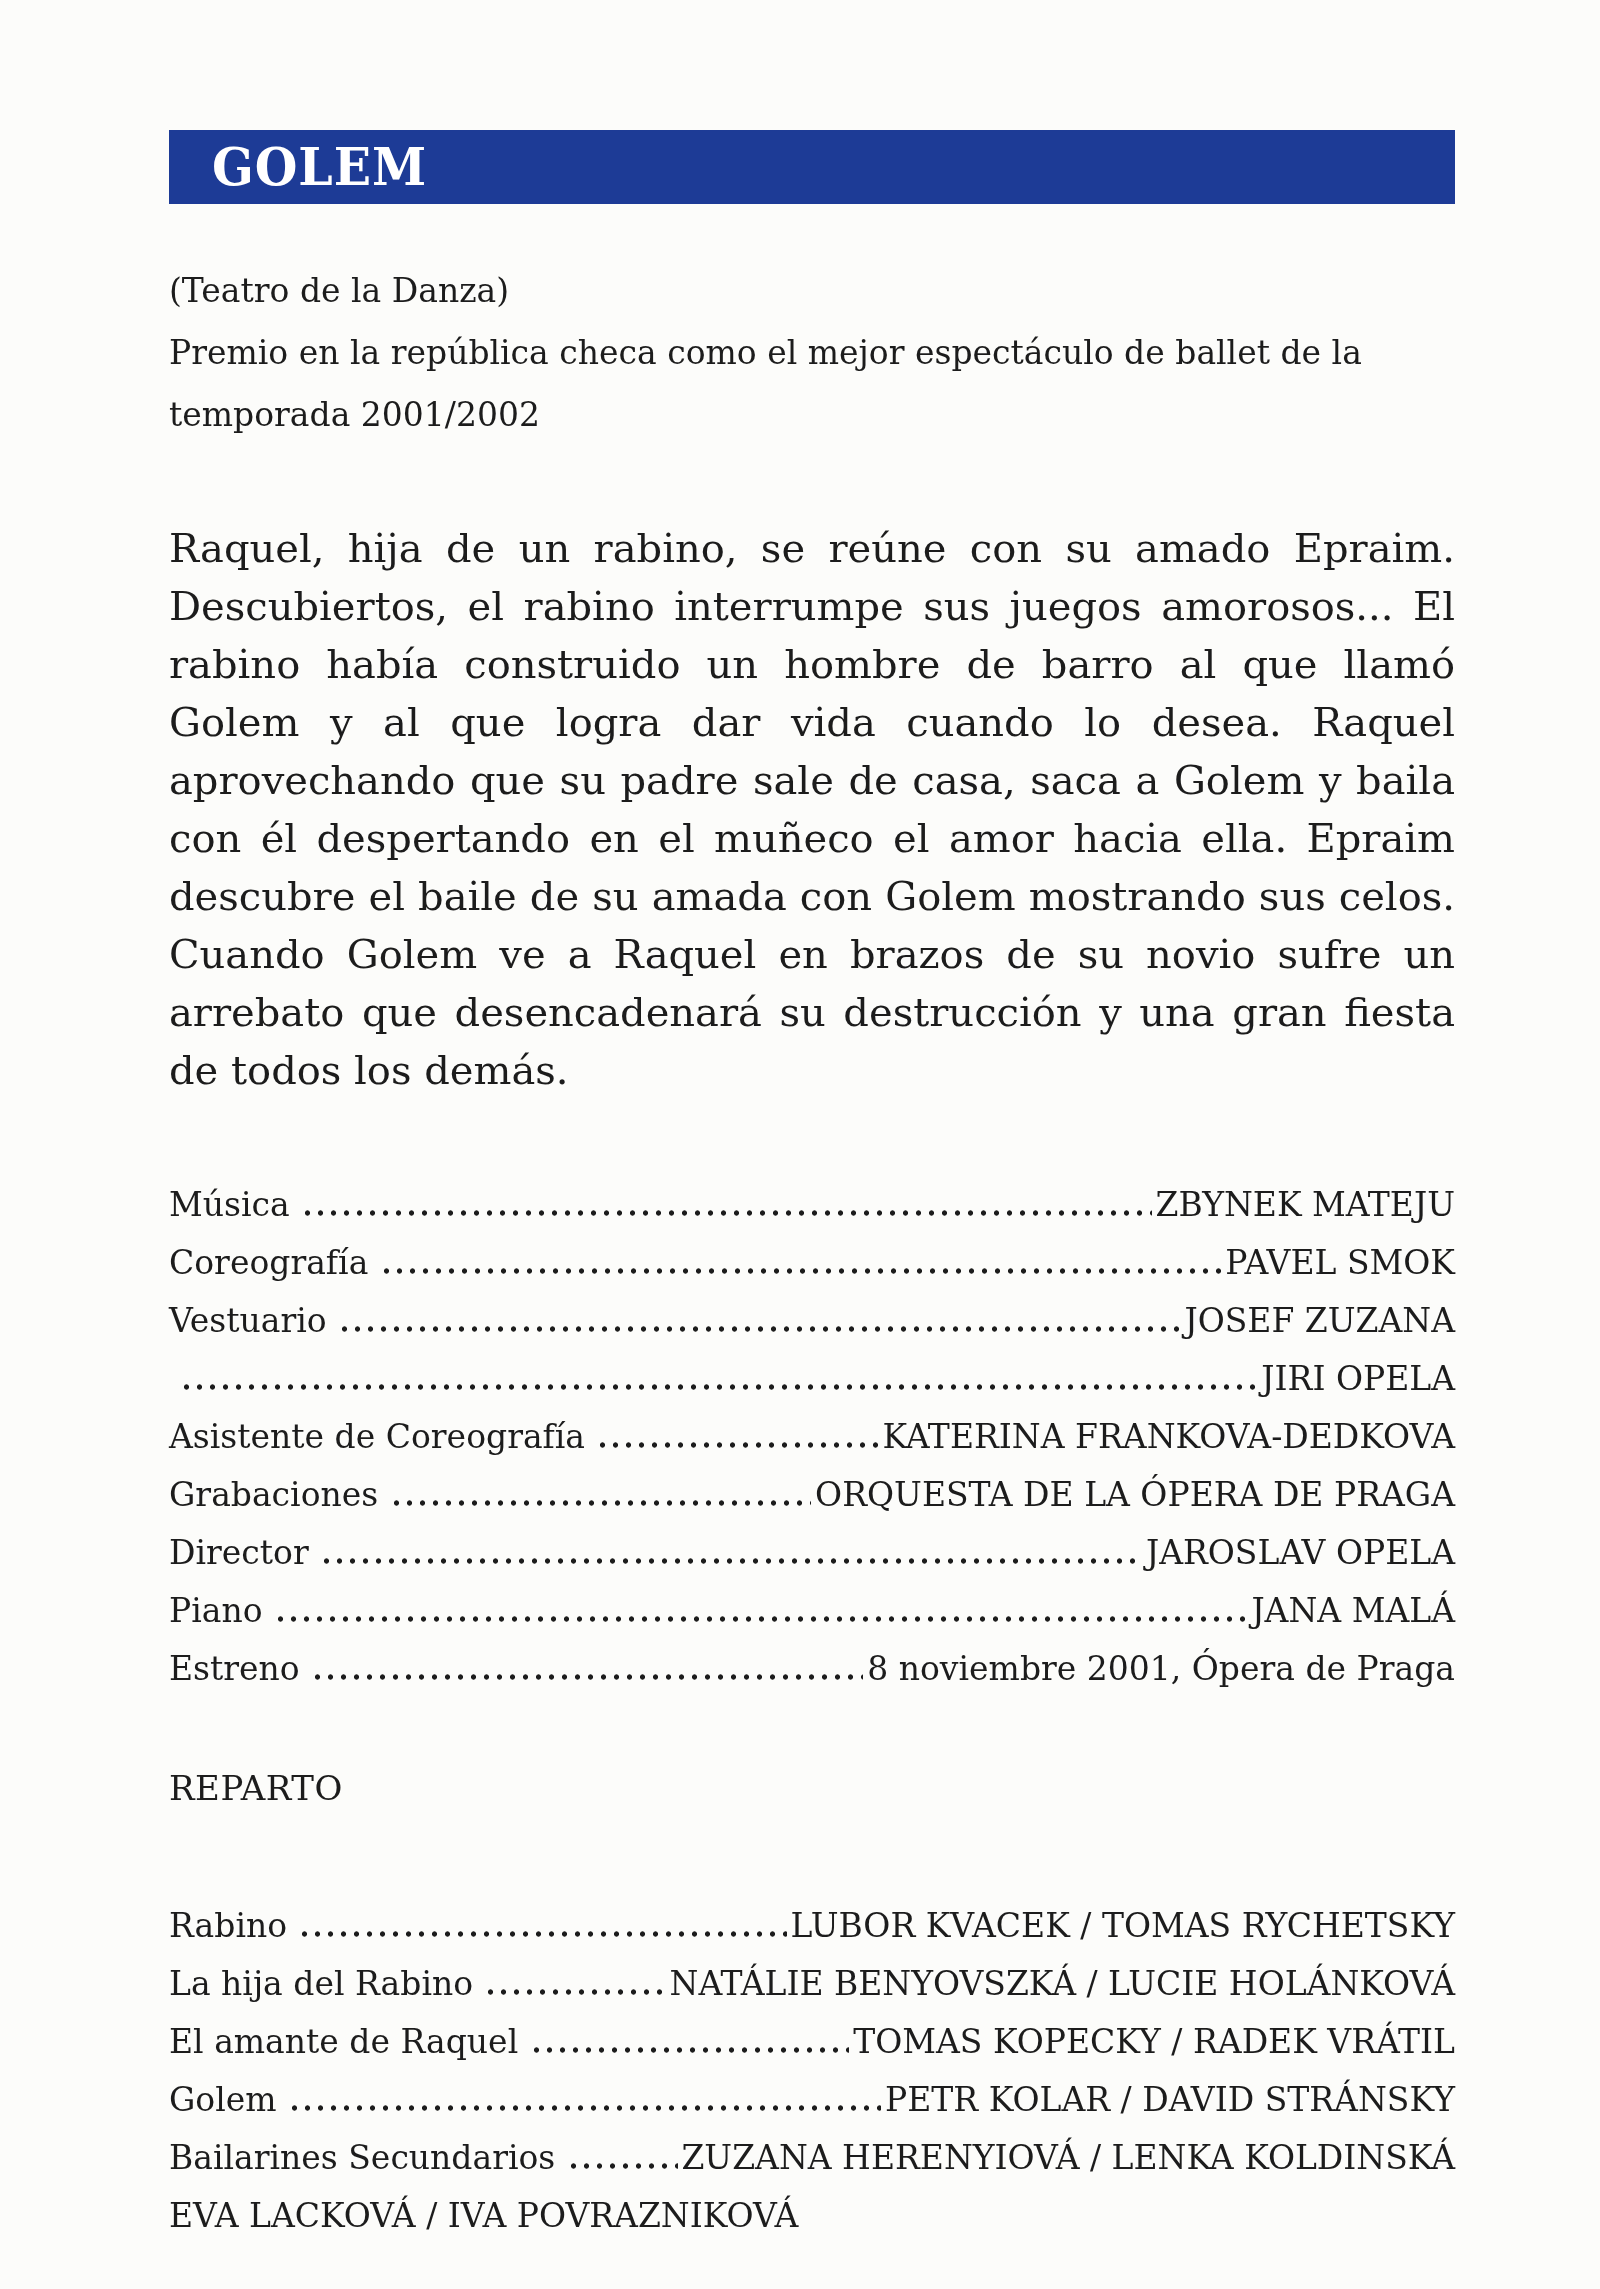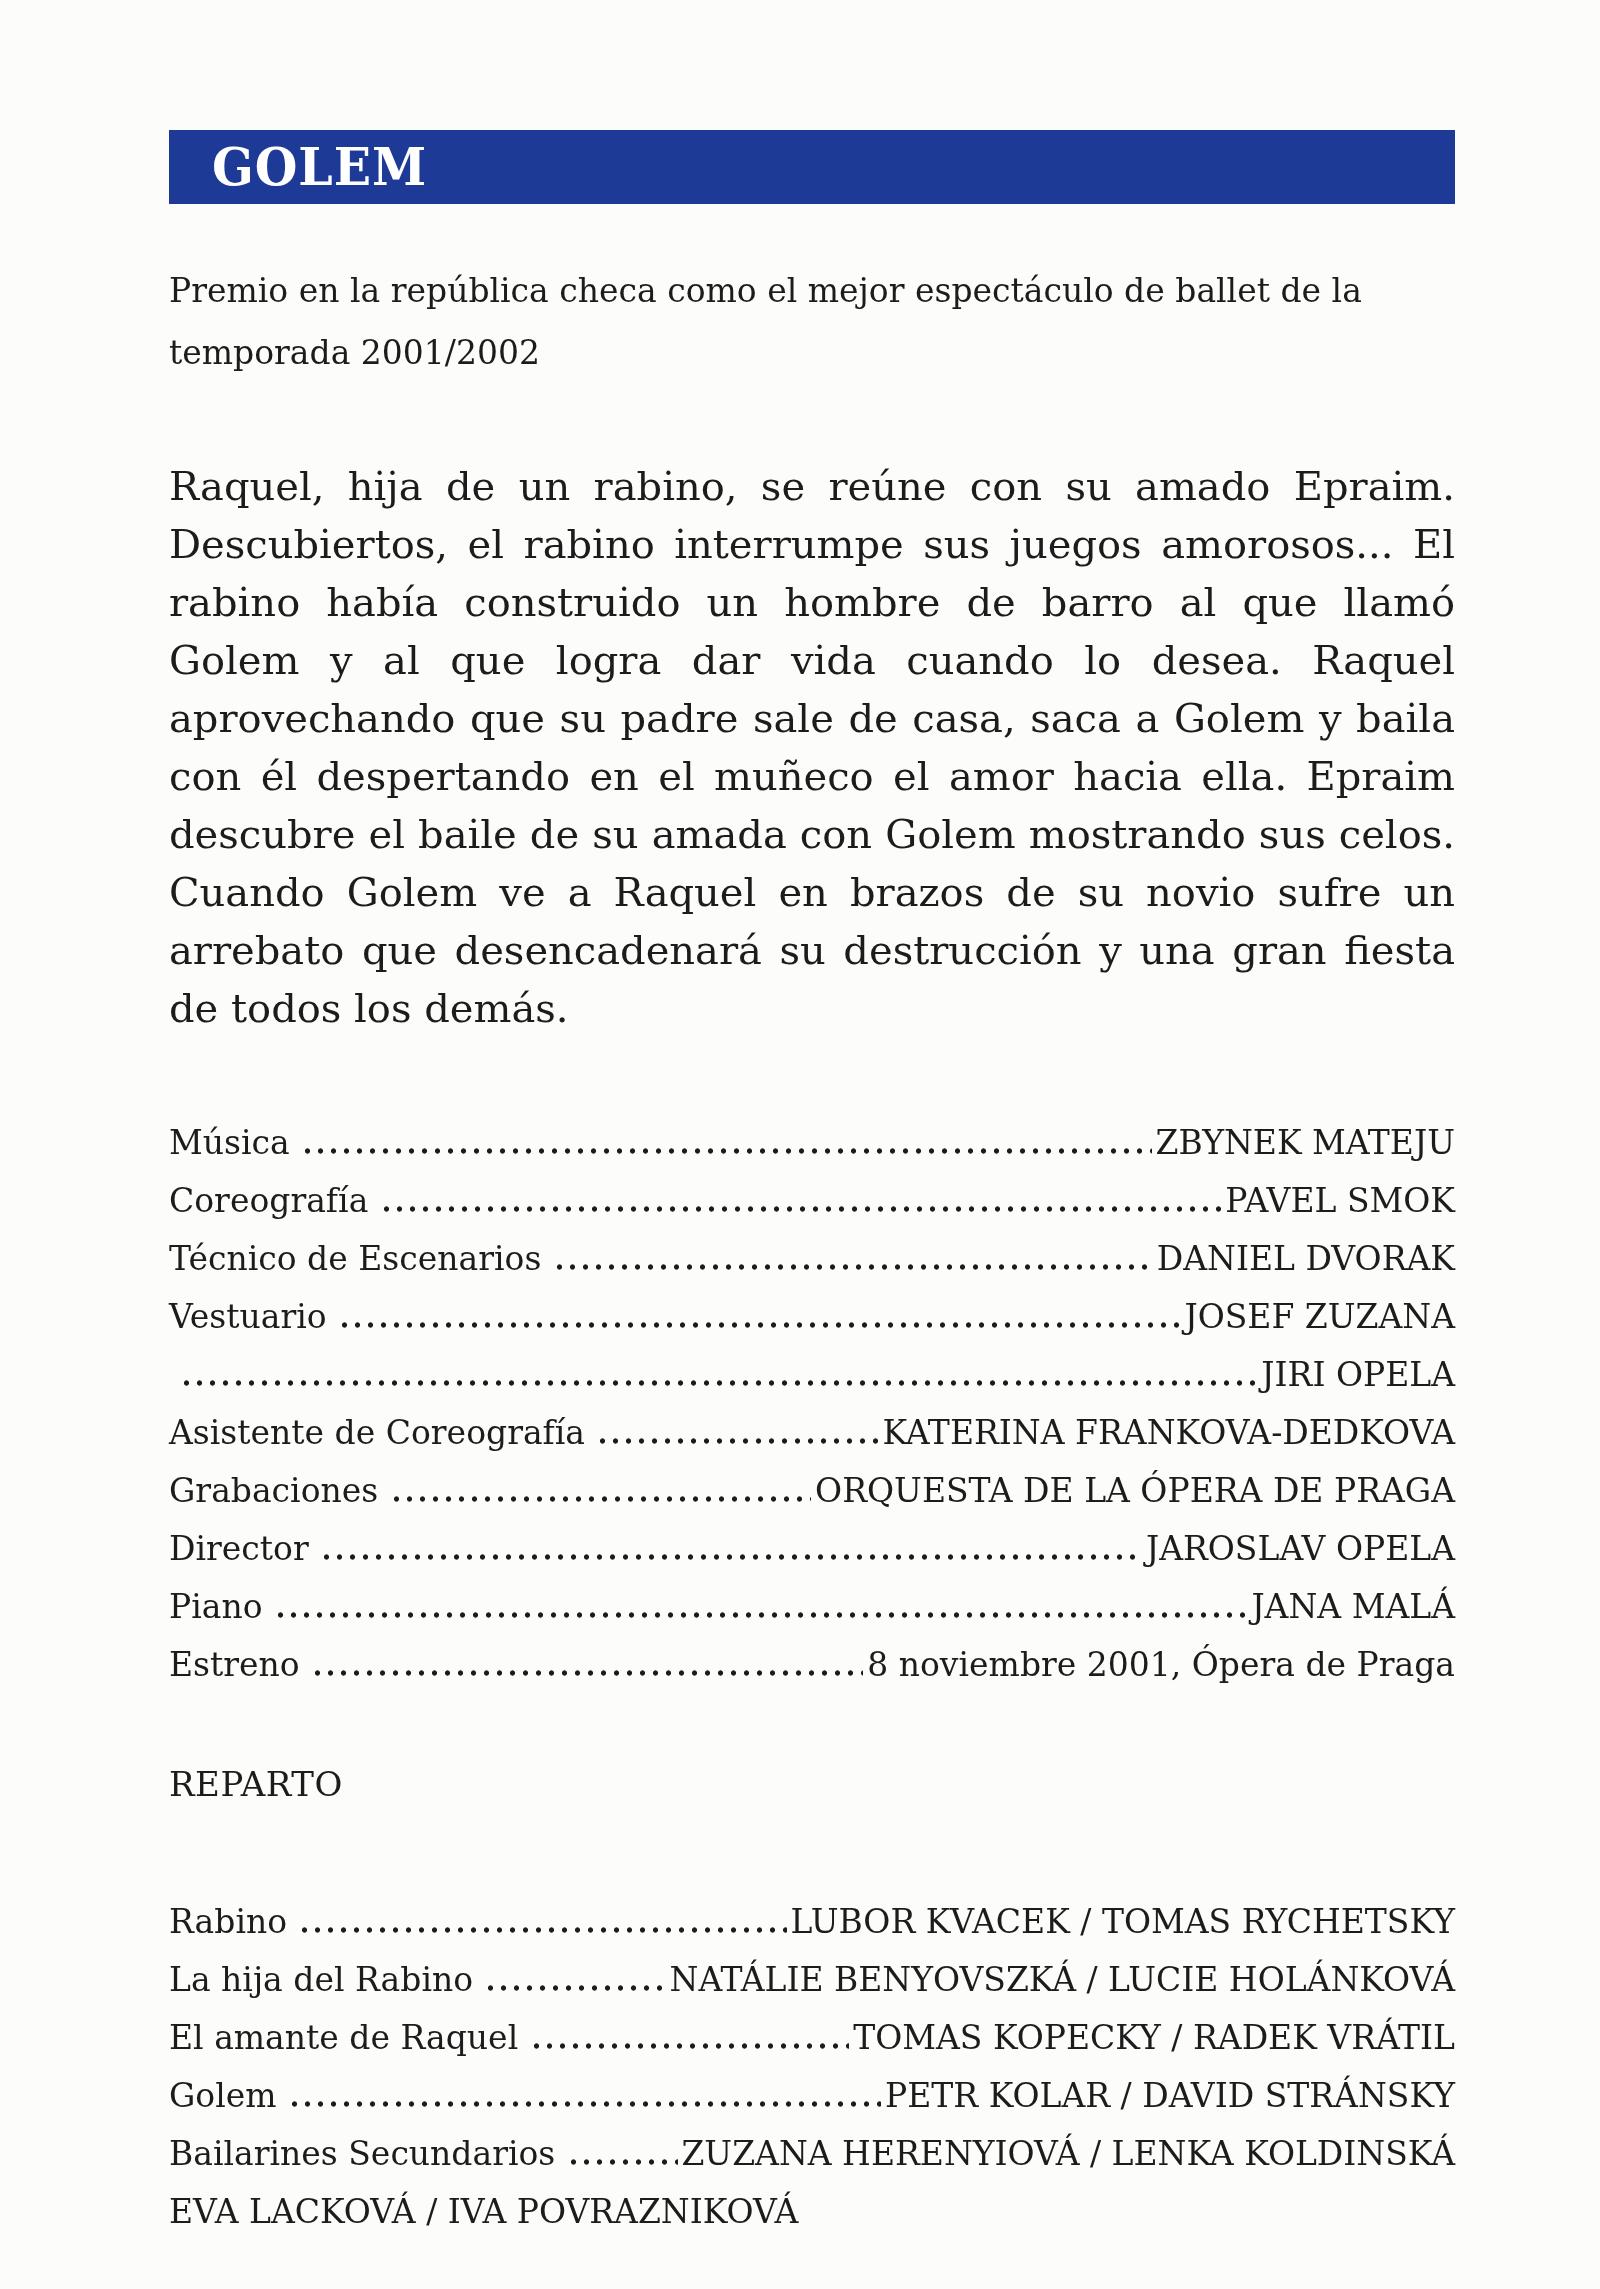--- a/index.html
+++ b/index.html
@@ -92,40 +92,36 @@
 <body>
 
 <div class="page" style="background: rgb(252, 252, 250); color: rgb(28, 28, 28);">
   <div class="content">
 
     <div class="title-bar" style="background: rgb(29, 59, 150);">
       <span class="title" style="color: rgb(255, 255, 255);">GOLEM</span>
     </div>
 
     <div class="intro">
+      <div>(Teatro de la Danza)</div>
       <div>Premio en la república checa como el mejor espectáculo de ballet de la temporada 2001/2002</div>
     </div>
 
     <div class="synopsis">Raquel, hija de un rabino, se reúne con su amado Epraim. Descubiertos, el rabino interrumpe sus juegos amorosos... El rabino había construido un hombre de barro al que llamó Golem y al que logra dar vida cuando lo desea. Raquel aprovechando que su padre sale de casa, saca a Golem y baila con él despertando en el muñeco el amor hacia ella. Epraim descubre el baile de su amada con Golem mostrando sus celos. Cuando Golem ve a Raquel en brazos de su novio sufre un arrebato que desencadenará su destrucción y una gran fiesta de todos los demás.</div>
 
     <div class="credits">
         <div class="dotrow">
     <span class="label">Música</span>
     <span class="leader"></span>
     <span class="value">ZBYNEK MATEJU</span>
   </div>
         <div class="dotrow">
     <span class="label">Coreografía</span>
     <span class="leader"></span>
     <span class="value">PAVEL SMOK</span>
-  </div>
-        <div class="dotrow">
-    <span class="label">Técnico de Escenarios</span>
-    <span class="leader"></span>
-    <span class="value">DANIEL DVORAK</span>
   </div>
         <div class="dotrow">
     <span class="label">Vestuario</span>
     <span class="leader"></span>
     <span class="value">JOSEF ZUZANA</span>
   </div>
         <div class="dotrow">
     <span class="leader"></span>
     <span class="value">JIRI OPELA</span>
   </div>

